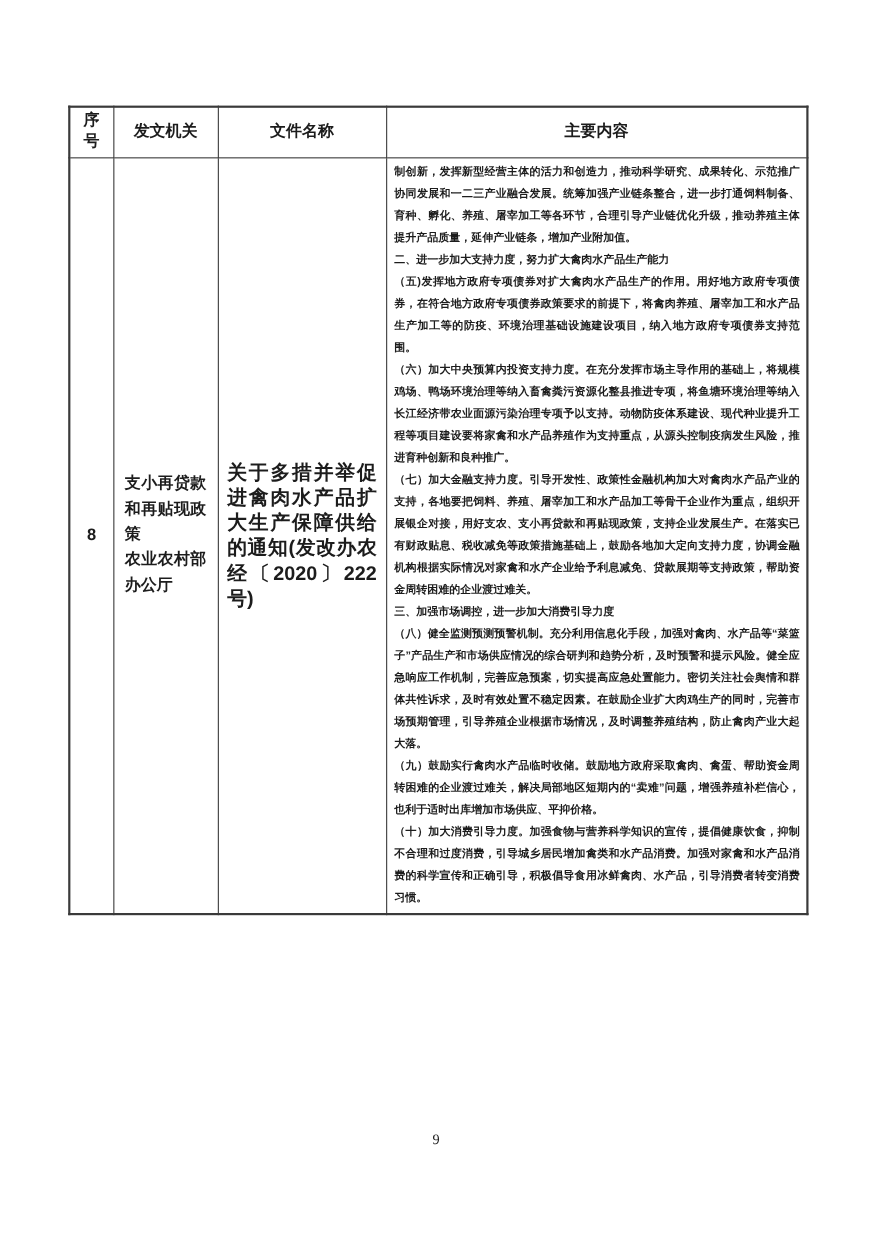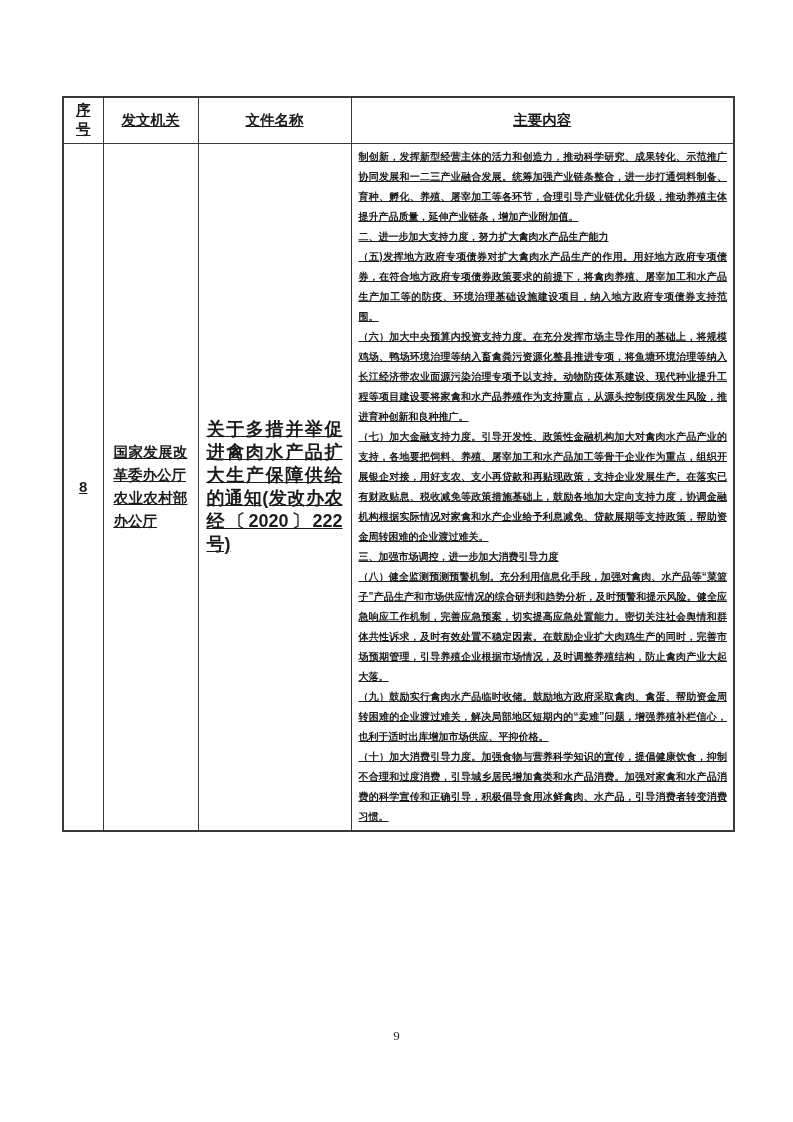--- a/index.html
+++ b/index.html
@@ -20,21 +20,21 @@
     top: 96px;
     width: 671px;
     border-collapse: collapse;
     table-layout: fixed;
   }
   .doc-table th, .doc-table td {
     border: 1px solid #3a3a3a;
     font-weight: 700;
     color: #1c1c1c;
   }
-  .doc-table { border: 2px solid #3a3a3a; text-decoration: underline; }
+  .doc-table { border: 2px solid #3a3a3a; }
   .doc-table thead th {
     height: 46px;
     text-align: center;
     vertical-align: middle;
     font-size: 14.5px;
     line-height: 19px;
   }
   th.col-seq-h { padding: 2px 12px; }
   td.cell-seq {
     text-align: center;
@@ -95,21 +95,21 @@
         <th class="col-seq-h">序号</th>
         <th>发文机关</th>
         <th>文件名称</th>
         <th>主要内容</th>
       </tr>
     </thead>
     <tbody>
       <tr>
         <td class="cell-seq">8</td>
         <td class="cell-agency">
-          <div>国家发展改革委办公厅</div>
+          <div>支小再贷款和再贴现政策</div>
           <div>农业农村部办公厅</div>
         </td>
         <td class="cell-doc">关于多措并举促进禽肉水产品扩大生产保障供给的通知(发改办农经〔2020〕222 号)</td>
         <td class="cell-content">
           <p>制创新，发挥新型经营主体的活力和创造力，推动科学研究、成果转化、示范推广协同发展和一二三产业融合发展。统筹加强产业链条整合，进一步打通饲料制备、育种、孵化、养殖、屠宰加工等各环节，合理引导产业链优化升级，推动养殖主体提升产品质量，延伸产业链条，增加产业附加值。</p>
           <p>二、进一步加大支持力度，努力扩大禽肉水产品生产能力</p>
           <p>（五)发挥地方政府专项债券对扩大禽肉水产品生产的作用。用好地方政府专项债券，在符合地方政府专项债券政策要求的前提下，将禽肉养殖、屠宰加工和水产品生产加工等的防疫、环境治理基础设施建设项目，纳入地方政府专项债券支持范围。</p>
           <p>（六）加大中央预算内投资支持力度。在充分发挥市场主导作用的基础上，将规模鸡场、鸭场环境治理等纳入畜禽粪污资源化整县推进专项，将鱼塘环境治理等纳入长江经济带农业面源污染治理专项予以支持。动物防疫体系建设、现代种业提升工程等项目建设要将家禽和水产品养殖作为支持重点，从源头控制疫病发生风险，推进育种创新和良种推广。</p>
           <p>（七）加大金融支持力度。引导开发性、政策性金融机构加大对禽肉水产品产业的支持，各地要把饲料、养殖、屠宰加工和水产品加工等骨干企业作为重点，组织开展银企对接，用好支农、支小再贷款和再贴现政策，支持企业发展生产。在落实已有财政贴息、税收减免等政策措施基础上，鼓励各地加大定向支持力度，协调金融机构根据实际情况对家禽和水产企业给予利息减免、贷款展期等支持政策，帮助资金周转困难的企业渡过难关。</p>
           <p>三、加强市场调控，进一步加大消费引导力度</p>

